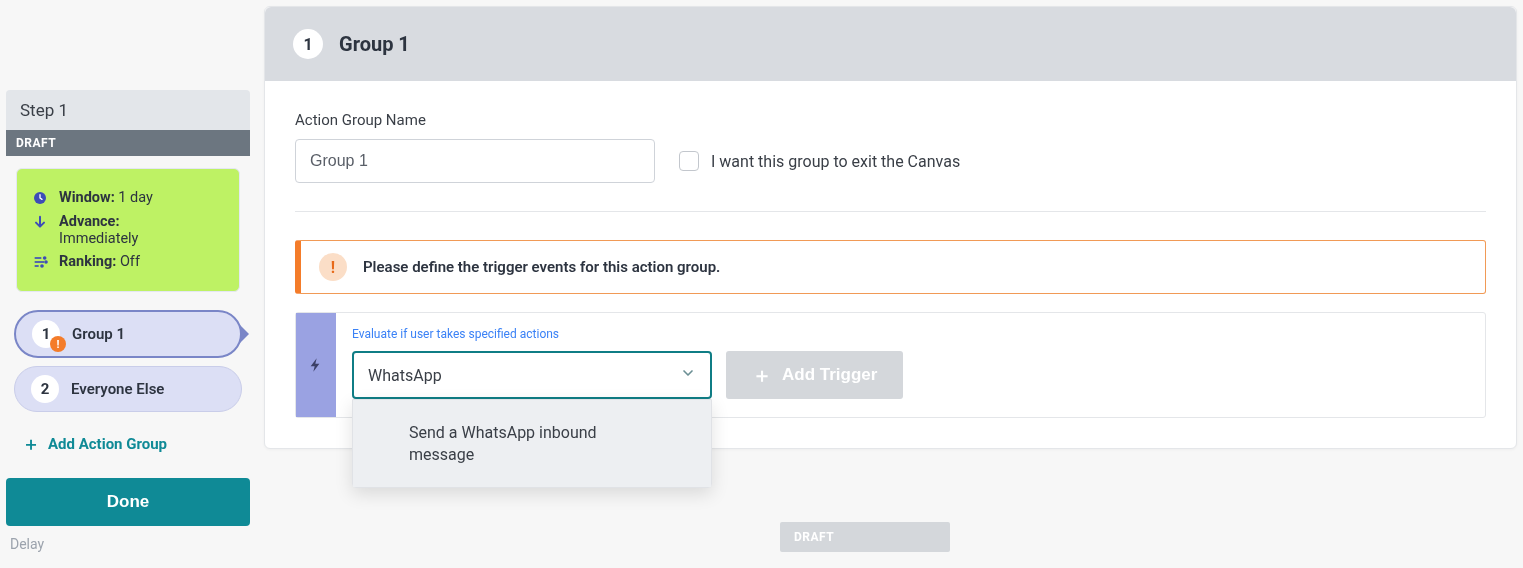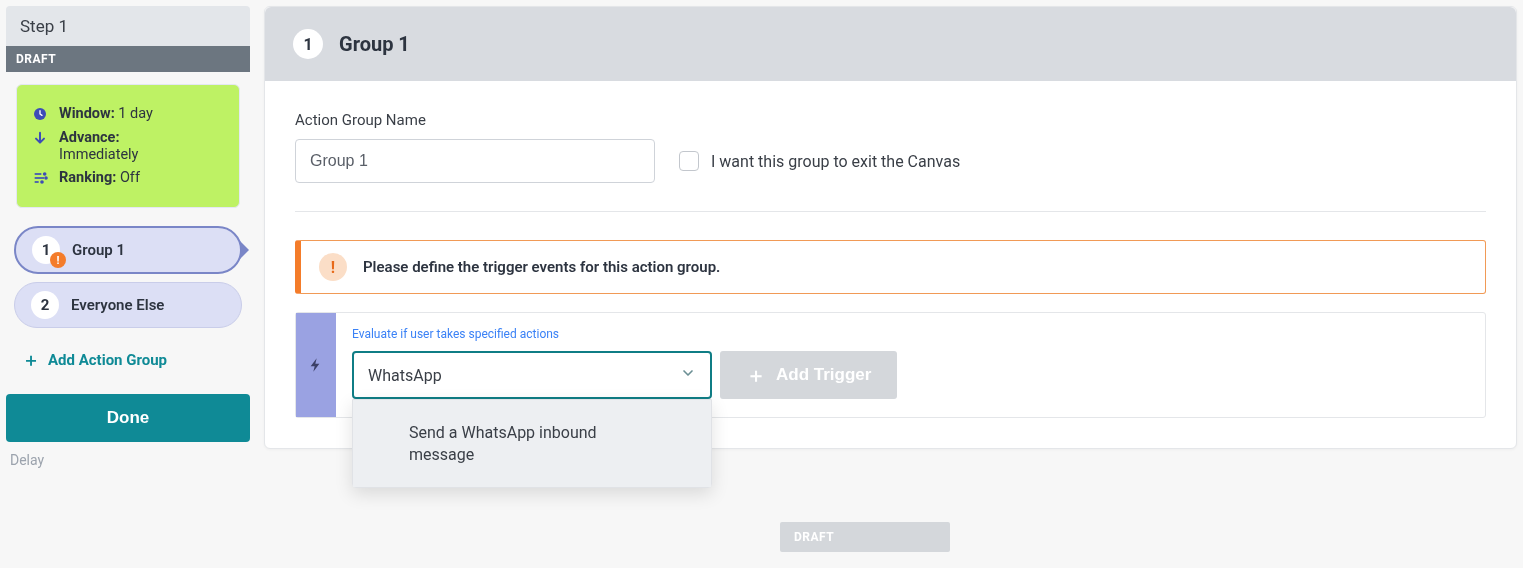--- a/index.html
+++ b/index.html
@@ -17,20 +17,21 @@
     height: 100%;
     padding: 6px;
   }
   
   .sidebar {
     width: 244px;
     flex-shrink: 0;
     display: flex;
     flex-direction: column;
     position: relative;
+    justify-content: flex-end;
   }
   .step-header {
     background: #e3e6ea;
     padding: 10px 14px;
     font-size: 17px;
     color: #3a3f47;
     border-radius: 4px 4px 0 0;
   }
   .draft-badge {
     background: #6c7680;
@@ -290,21 +291,21 @@
     position: relative;
   }
   .eval-label {
     font-size: 12px;
     color: #3b82f6;
     margin-bottom: 10px;
   }
   .eval-row {
     display: flex;
     align-items: center;
-    gap: 8px;
+    gap: 14px;
   }
   .select-wrap {
     position: relative;
     width: 360px;
   }
   .select-box {
     width: 100%;
     height: 48px;
     border: 2px solid #0f7d85;
     border-radius: 4px;

